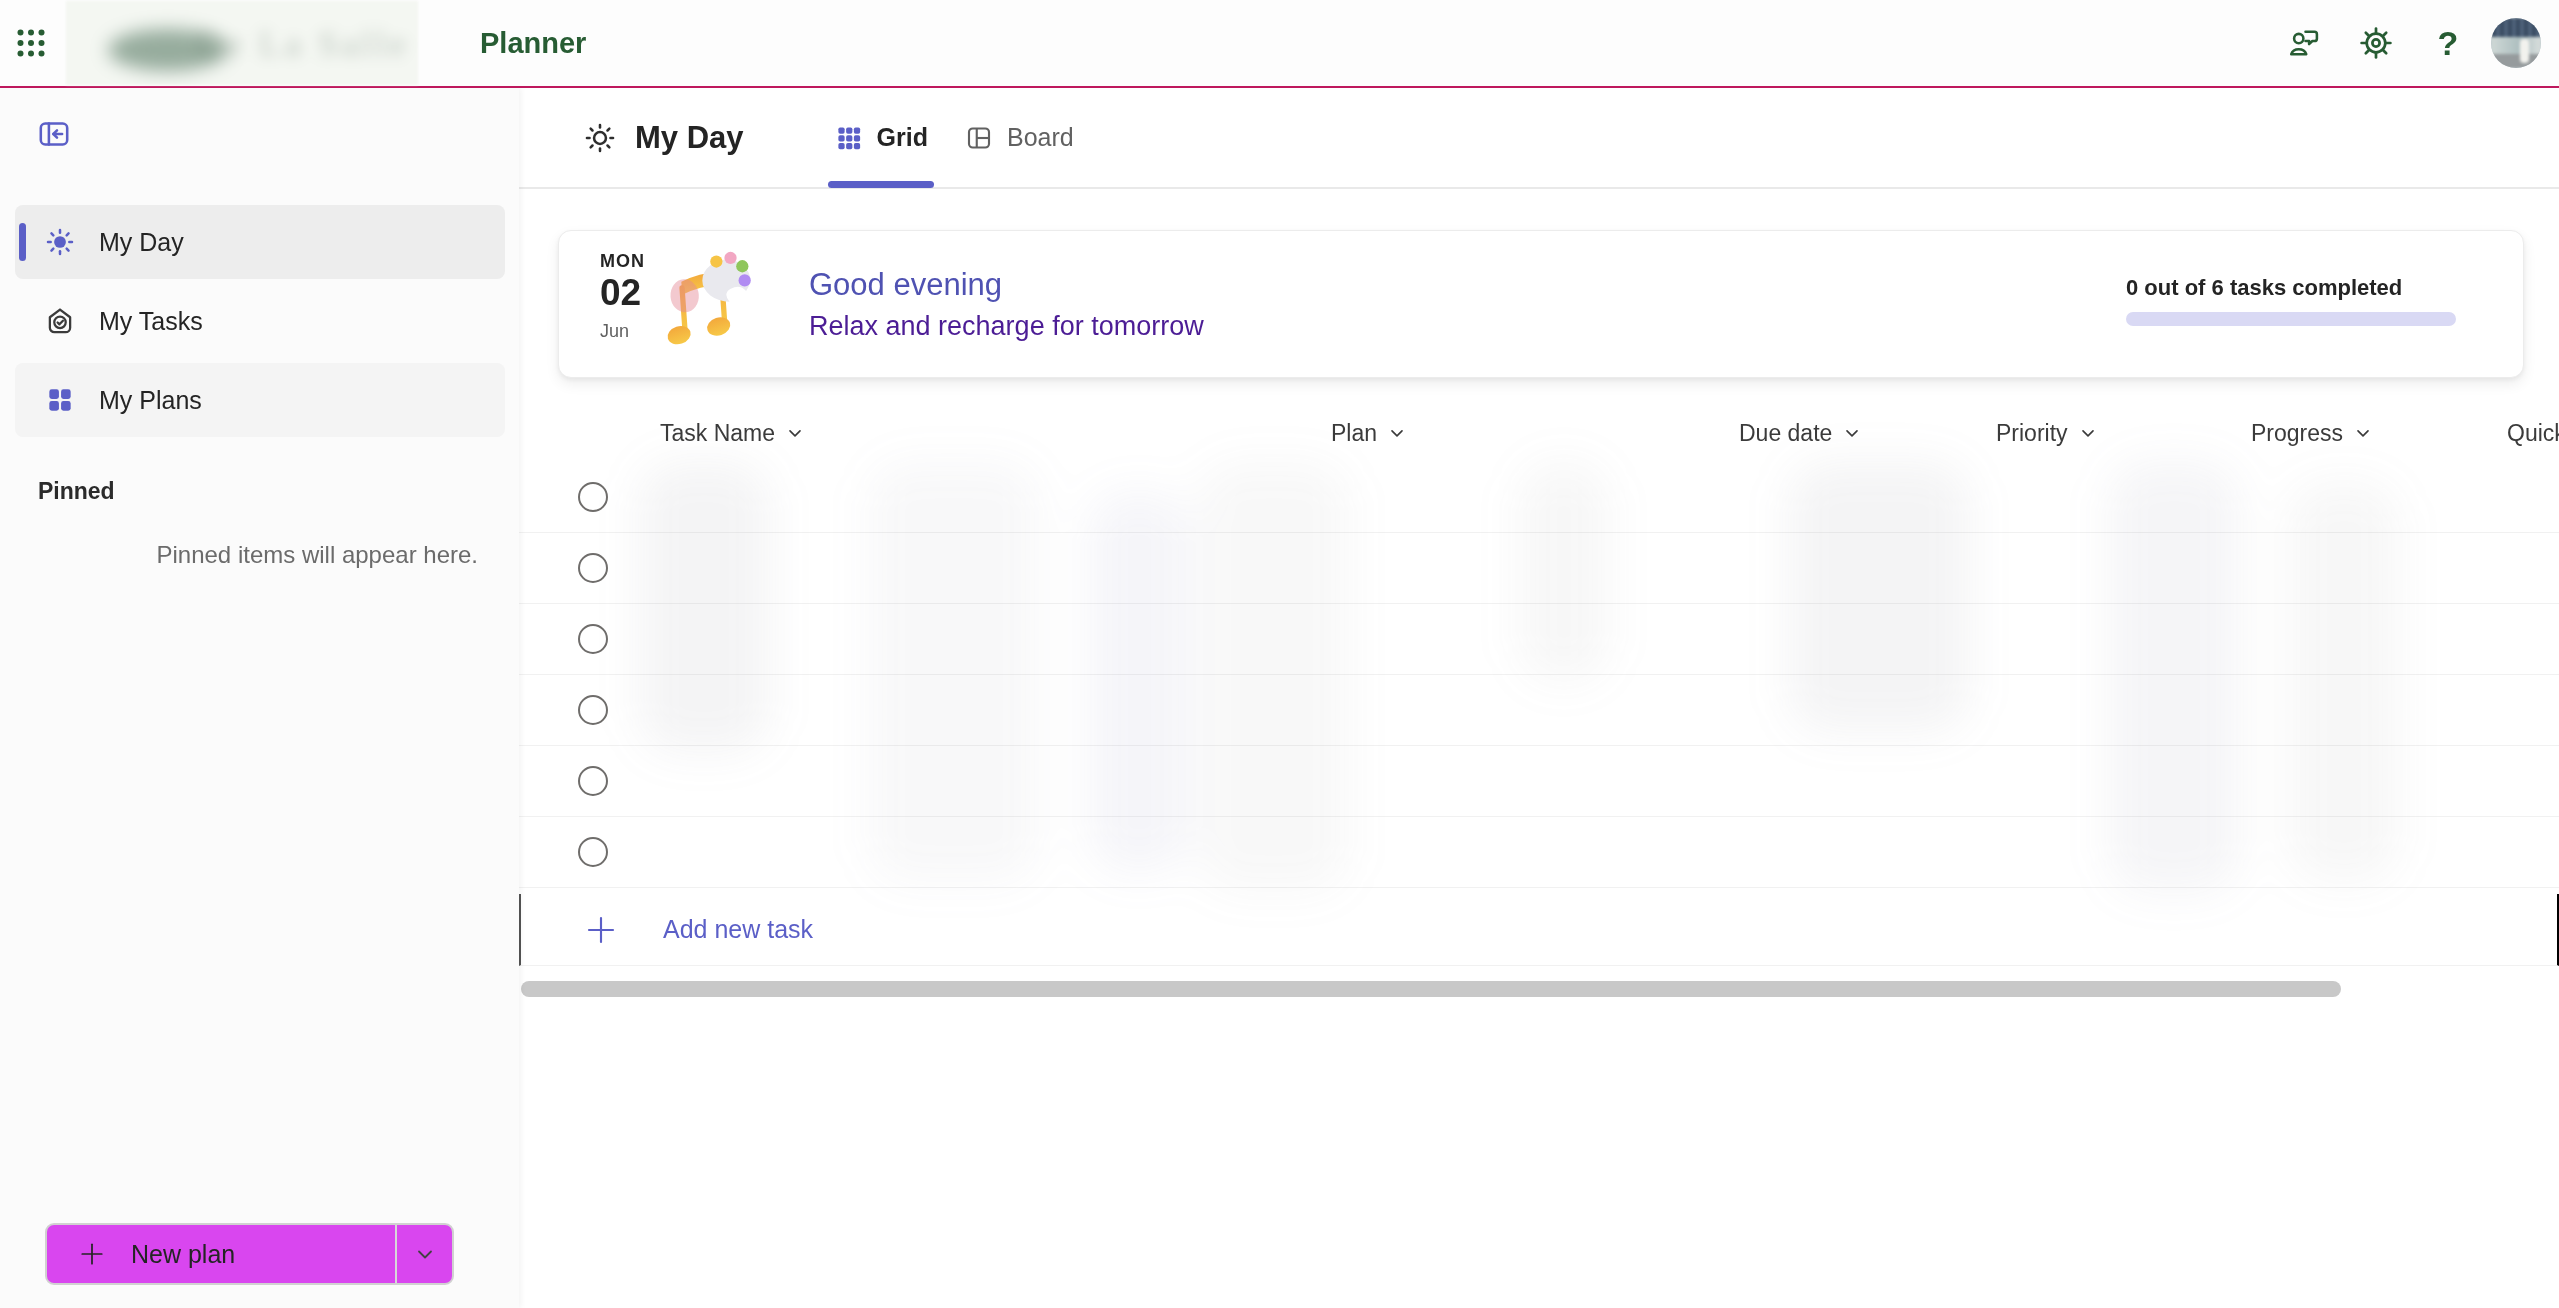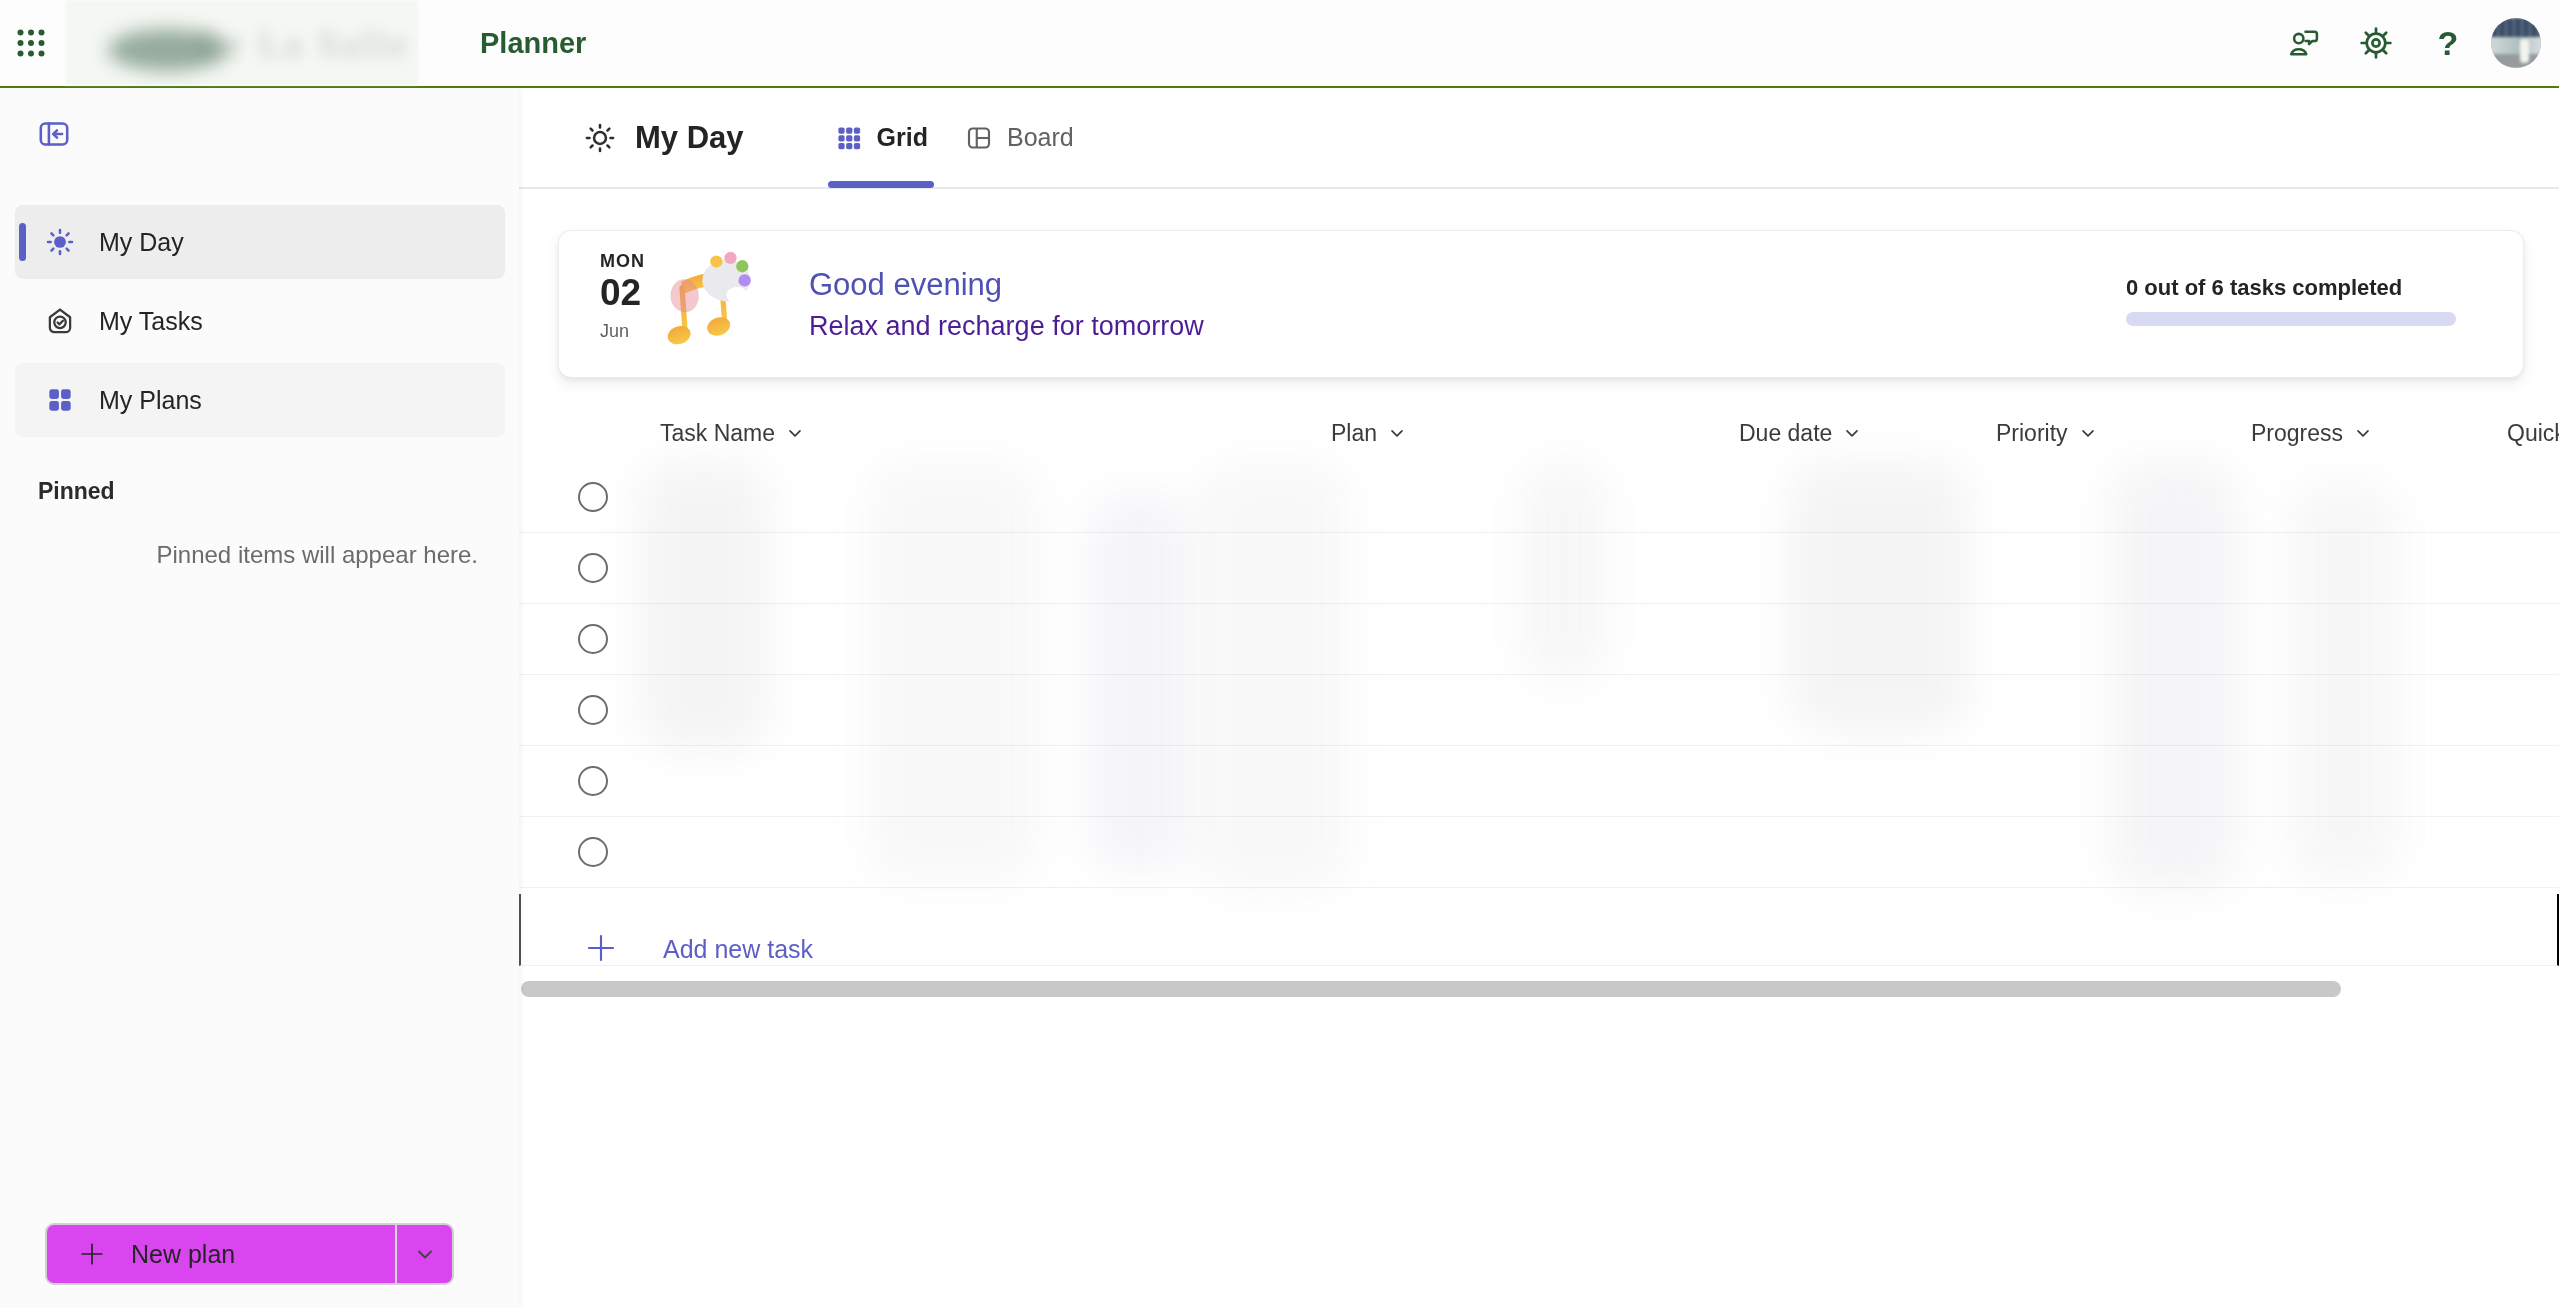--- a/index.html
+++ b/index.html
@@ -1,21 +1,21 @@
 <!DOCTYPE html>
 <html><head>
 <meta charset="utf-8">
 <style>
   html,body{margin:0;padding:0;background:#ffffff;}
   *{box-sizing:border-box;font-family:"Liberation Sans",sans-serif;}
   #stage{position:relative;width:2559px;height:1308px;background:#fff;overflow:hidden;}
 
   
   .topbar{position:absolute;left:0;top:0;width:2559px;height:88px;background:#fdfdfd;
-          border-bottom:2px solid #4d7c0f;display:flex;align-items:center;z-index:30;}
+          border-bottom:2px solid #be185d;display:flex;align-items:center;z-index:30;}
   .waffle-btn{width:62px;height:88px;display:flex;align-items:center;justify-content:center;
               background:none;border:none;cursor:pointer;}
   .logo-blur{position:relative;width:352px;height:84px;margin-left:4px;background:#f4f7f2;
              overflow:hidden;filter:blur(1px);}
   .logo-blur .blob{position:absolute;left:42px;top:28px;width:120px;height:42px;border-radius:50%;
              background:#4a6f58;filter:blur(9px);opacity:.55;}
   .logo-blur .ltext{position:absolute;left:130px;top:22px;font-family:"Liberation Serif",serif;
              font-size:36px;letter-spacing:4px;color:#49604f;opacity:.35;filter:blur(7px);white-space:nowrap;}
   .app-title{margin-left:62px;font-size:29px;font-weight:700;color:#275c33;}
   .topbar-right{margin-left:auto;display:flex;align-items:center;gap:14px;padding-right:18px;}
@@ -92,21 +92,21 @@
   .th{position:absolute;top:0;height:58px;display:flex;align-items:center;gap:10px;background:none;border:none;
       cursor:pointer;font-size:23px;color:#3b3b3b;white-space:nowrap;}
   .rows{position:absolute;left:0;top:374px;width:100%;}
   .trow{position:relative;height:71px;border-bottom:1px solid #f1f1f1;display:flex;align-items:center;}
   .task-circle{width:30px;height:30px;margin-left:59px;border-radius:50%;border:2px solid #6f6d6b;
       background:#fff;cursor:pointer;flex:none;}
   .blur-overlay{position:absolute;left:100px;top:0;width:1862px;height:432px;filter:blur(22px);
       pointer-events:none;}
   .blur-overlay .bb{position:absolute;border-radius:40px;}
   .addrow{position:absolute;left:0;top:806px;width:100%;height:72px;border-bottom:1px solid #f1f1f1;
-      display:flex;align-items:flex-end;cursor:pointer;background:none;border-top:none;}
+      display:flex;align-items:center;cursor:pointer;background:none;border-top:none;}
   .addrow .plus{width:32px;height:32px;margin-left:58px;flex:none;}
   .addrow .alabel{margin-left:46px;font-size:25px;color:#5b5fc7;}
   .hscroll{position:absolute;left:0;top:892px;width:100%;height:18px;}
   .hscroll .thumb{position:absolute;left:2px;top:1px;width:1820px;height:16px;border-radius:9px;background:#c8c8c8;cursor:pointer;}
 </style>
 </head>
 <body>
 
 <div id="stage">
 

